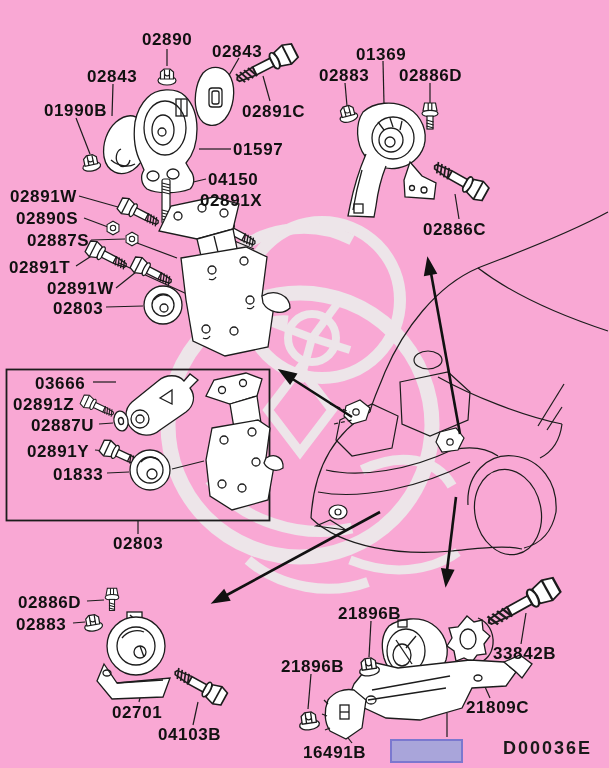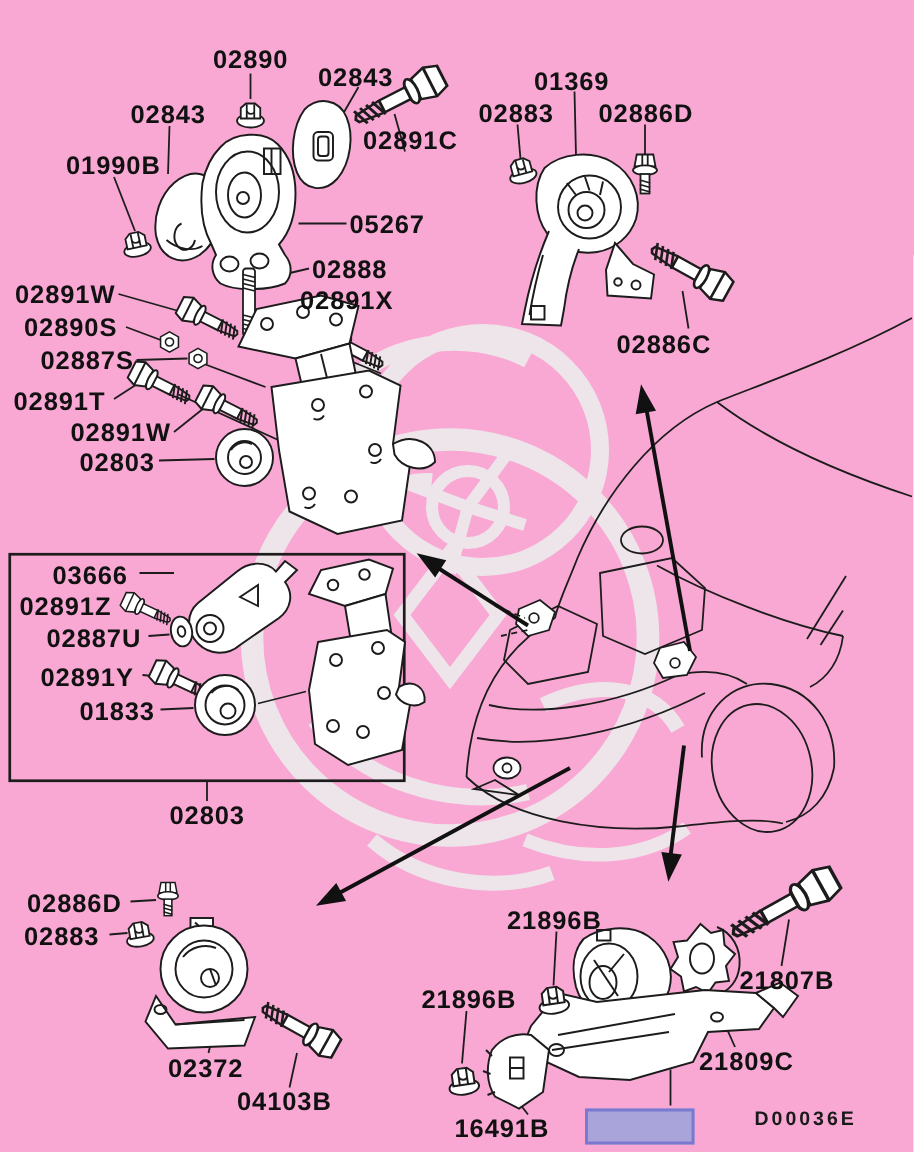--- a/index.html
+++ b/index.html
@@ -1,21 +1,21 @@
 <!DOCTYPE html>
 <html><head>
 <meta charset="utf-8">
 <style>
   html,body{margin:0;padding:0;background:#fff;}
   .stage{position:relative;width:609px;height:768px;background:#f9a8d4;overflow:hidden;
          font-family:"Liberation Sans",sans-serif;}
   .art{position:absolute;left:0;top:0;}
   .plabel{position:absolute;font-weight:700;font-size:17px;letter-spacing:.6px;
           color:#111;white-space:nowrap;line-height:1;cursor:default;}
-  .code{position:absolute;font-weight:700;font-size:13px;letter-spacing:2px;color:#1a1a1a;line-height:1;}
+  .code{position:absolute;font-weight:700;font-size:18px;letter-spacing:2px;color:#1a1a1a;line-height:1;}
   .highlight{position:absolute;left:390px;top:739px;width:73px;height:24px;
              background:#a9a5da;border:2px solid #7b78cf;box-sizing:border-box;}
 </style>
 </head>
 <body>
 
 <div class="stage">
 
 <svg class="art" width="609" height="768" viewBox="0 0 609 768">
   <defs>
@@ -304,47 +304,47 @@
         <line x1="330" y1="728" x2="325" y2="730"></line>
     <use href="#fnut" transform="translate(369,667) rotate(-8) scale(1.1)"></use>
     <use href="#fnut" transform="translate(309,721) rotate(-8) scale(1.1)"></use>
   </g>
 </svg>
 
 <div class="plabel" style="left:142px;top:31px">02890</div>
 <div class="plabel" style="left:212px;top:43px">02843</div>
 <div class="plabel" style="left:87px;top:68px">02843</div>
 <div class="plabel" style="left:44px;top:102px">01990B</div>
-<div class="plabel" style="left:242px;top:85px">02891C</div>
-<div class="plabel" style="left:233px;top:141px">05267</div>
-<div class="plabel" style="left:208px;top:171px">02888</div>
+<div class="plabel" style="left:242px;top:103px">02891C</div>
+<div class="plabel" style="left:233px;top:141px">01597</div>
+<div class="plabel" style="left:208px;top:171px">04150</div>
 <div class="plabel" style="left:200px;top:192px">02891X</div>
 <div class="plabel" style="left:10px;top:188px">02891W</div>
 <div class="plabel" style="left:16px;top:210px">02890S</div>
 <div class="plabel" style="left:27px;top:232px">02887S</div>
 <div class="plabel" style="left:9px;top:259px">02891T</div>
 <div class="plabel" style="left:47px;top:280px">02891W</div>
 <div class="plabel" style="left:53px;top:300px">02803</div>
 <div class="plabel" style="left:35px;top:375px">03666</div>
 <div class="plabel" style="left:13px;top:396px">02891Z</div>
 <div class="plabel" style="left:31px;top:417px">02887U</div>
 <div class="plabel" style="left:27px;top:443px">02891Y</div>
 <div class="plabel" style="left:53px;top:466px">01833</div>
 <div class="plabel" style="left:113px;top:535px">02803</div>
 <div class="plabel" style="left:356px;top:46px">01369</div>
 <div class="plabel" style="left:319px;top:67px">02883</div>
 <div class="plabel" style="left:399px;top:67px">02886D</div>
-<div class="plabel" style="left:411px;top:221px">02886C</div>
+<div class="plabel" style="left:423px;top:221px">02886C</div>
 <div class="plabel" style="left:18px;top:594px">02886D</div>
 <div class="plabel" style="left:16px;top:616px">02883</div>
-<div class="plabel" style="left:112px;top:704px">02372</div>
+<div class="plabel" style="left:112px;top:704px">02701</div>
 <div class="plabel" style="left:158px;top:726px">04103B</div>
 <div class="plabel" style="left:338px;top:605px">21896B</div>
 <div class="plabel" style="left:281px;top:658px">21896B</div>
-<div class="plabel" style="left:493px;top:645px">21807B</div>
+<div class="plabel" style="left:493px;top:645px">33842B</div>
 <div class="plabel" style="left:466px;top:699px">21809C</div>
 <div class="plabel" style="left:303px;top:744px">16491B</div>
 
 <div class="highlight" style="background-color: rgb(169, 165, 218);"></div>
 
 <div class="code" style="left:503px;top:739px">D00036E</div>
 
 </div>
 
 </body></html>

